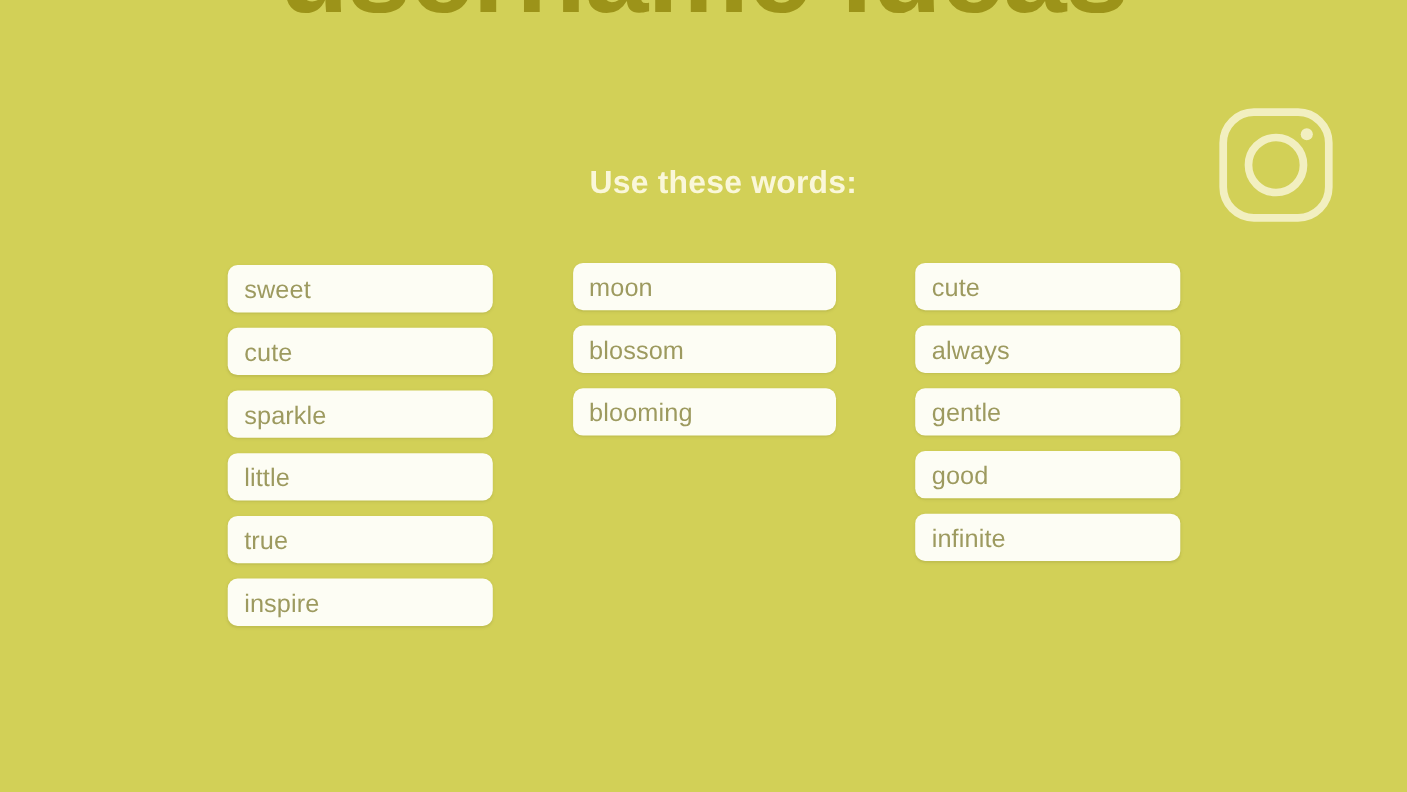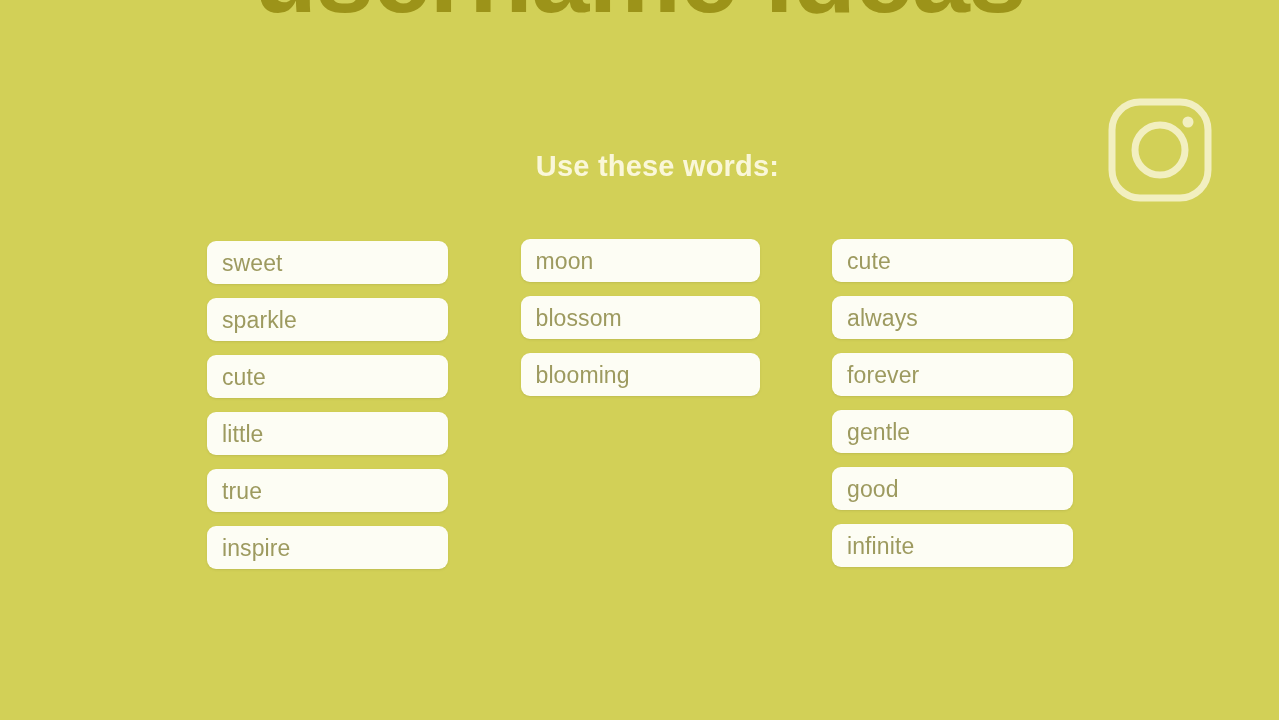--- a/index.html
+++ b/index.html
@@ -117,24 +117,24 @@
   </svg>
 </div>
 
 <div id="word-columns">
 
   <div class="word-column col-1">
     <div class="word-chip">
       <span class="word-chip-label">sweet</span>
     </div>
     <div class="word-chip">
-      <span class="word-chip-label">sparkle</span>
+      <span class="word-chip-label">cute</span>
     </div>
     <div class="word-chip">
-      <span class="word-chip-label">cute</span>
+      <span class="word-chip-label">sparkle</span>
     </div>
     <div class="word-chip">
       <span class="word-chip-label">little</span>
     </div>
     <div class="word-chip">
       <span class="word-chip-label">true</span>
     </div>
     <div class="word-chip">
       <span class="word-chip-label">inspire</span>
     </div>
@@ -153,23 +153,20 @@
   </div>
 
   <div class="word-column col-3">
     <div class="word-chip">
       <span class="word-chip-label">cute</span>
     </div>
     <div class="word-chip">
       <span class="word-chip-label">always</span>
     </div>
     <div class="word-chip">
-      <span class="word-chip-label">forever</span>
-    </div>
-    <div class="word-chip">
       <span class="word-chip-label">gentle</span>
     </div>
     <div class="word-chip">
       <span class="word-chip-label">good</span>
     </div>
     <div class="word-chip">
       <span class="word-chip-label">infinite</span>
     </div>
   </div>
 

